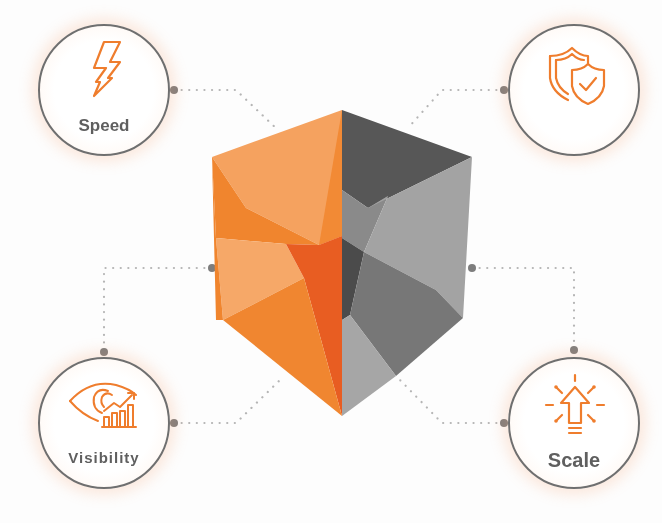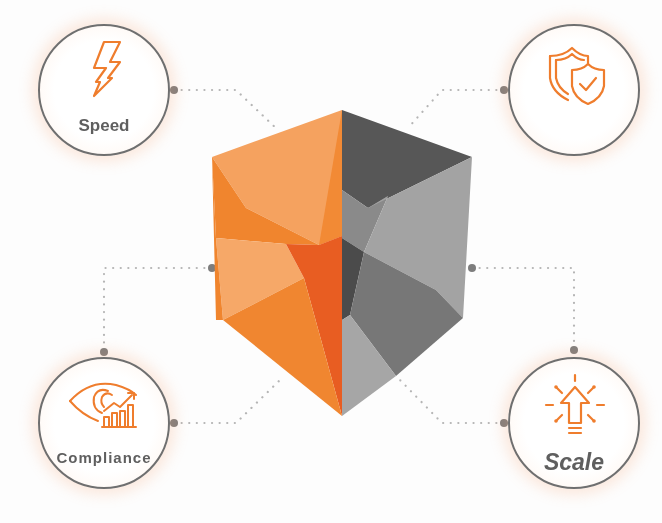--- a/index.html
+++ b/index.html
@@ -110,21 +110,21 @@
         <path d="M44 14 Q38 10 34 16 Q32 22 36 26"></path>
         <path d="M36 30 L46 22 L52 26 L64 14"></path>
         <path d="M60 12 L66 12 L66 18"></path>
         <rect x="36" y="36" width="5" height="10"></rect>
         <rect x="44" y="32" width="5" height="14"></rect>
         <rect x="52" y="30" width="5" height="16"></rect>
         <rect x="60" y="24" width="5" height="22"></rect>
         <path d="M34 46 L68 46"></path>
       </g>
     </svg>
-    <div class="node-label" style="top:90px;font-size:15px;letter-spacing:1px;">Compliance</div>
+    <div class="node-label" style="top:90px;font-size:15px;letter-spacing:1px;">Visibility</div>
   </div>
 
   <div class="node" style="left:492px;top:357px;">
     <svg class="node-icon" style="left:34px;top:14px;" width="62" height="66" viewBox="0 0 62 66">
       <g fill="none" stroke="#ef7d2d" stroke-width="2.2" stroke-linejoin="round" stroke-linecap="round">
         <path d="M31 14 L45 30 L37 30 L37 50 L25 50 L25 30 L17 30 Z"></path>
         <path d="M25 55 L37 55"></path>
         <path d="M25 60 L37 60"></path>
         <path d="M31 2 L31 8"></path>
         <path d="M12 14 L18 20"></path>
@@ -134,16 +134,16 @@
         <path d="M12 48 L18 42"></path>
         <path d="M50 48 L44 42"></path>
       </g>
       <g fill="#ef7d2d">
         <circle cx="12" cy="14" r="1.8"></circle>
         <circle cx="50" cy="14" r="1.8"></circle>
         <circle cx="12" cy="48" r="1.8"></circle>
         <circle cx="50" cy="48" r="1.8"></circle>
       </g>
     </svg>
-    <div class="node-label" style="top:90px;font-size:23px;font-style:italic;">Scale</div>
+    <div class="node-label" style="top:90px;font-size:20px;">Scale</div>
   </div>
 
 </div>
 
 </body></html>

